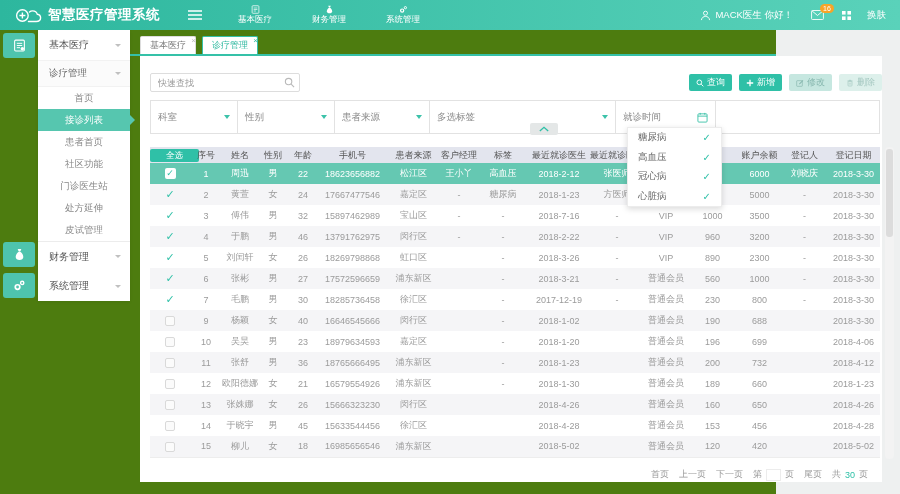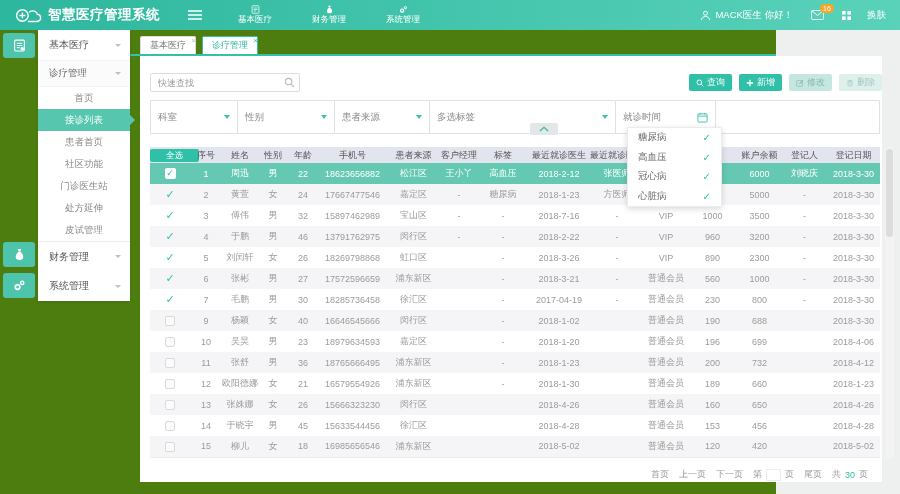--- a/index.html
+++ b/index.html
@@ -473,21 +473,21 @@
             <tr>
               <td><span class="cb tick">✓</span></td>
               <td>7</td>
               <td>毛鹏</td>
               <td>男</td>
               <td>30</td>
               <td>18285736458</td>
               <td>徐汇区</td>
               <td></td>
               <td>-</td>
-              <td>2017-04-19</td>
+              <td>2017-12-19</td>
               <td>-</td>
               <td>普通会员</td>
               <td>230</td>
               <td>800</td>
               <td>-</td>
               <td>2018-3-30</td>
             </tr>
             <tr>
               <td><span class="cb empty"></span></td>
               <td>9</td>

